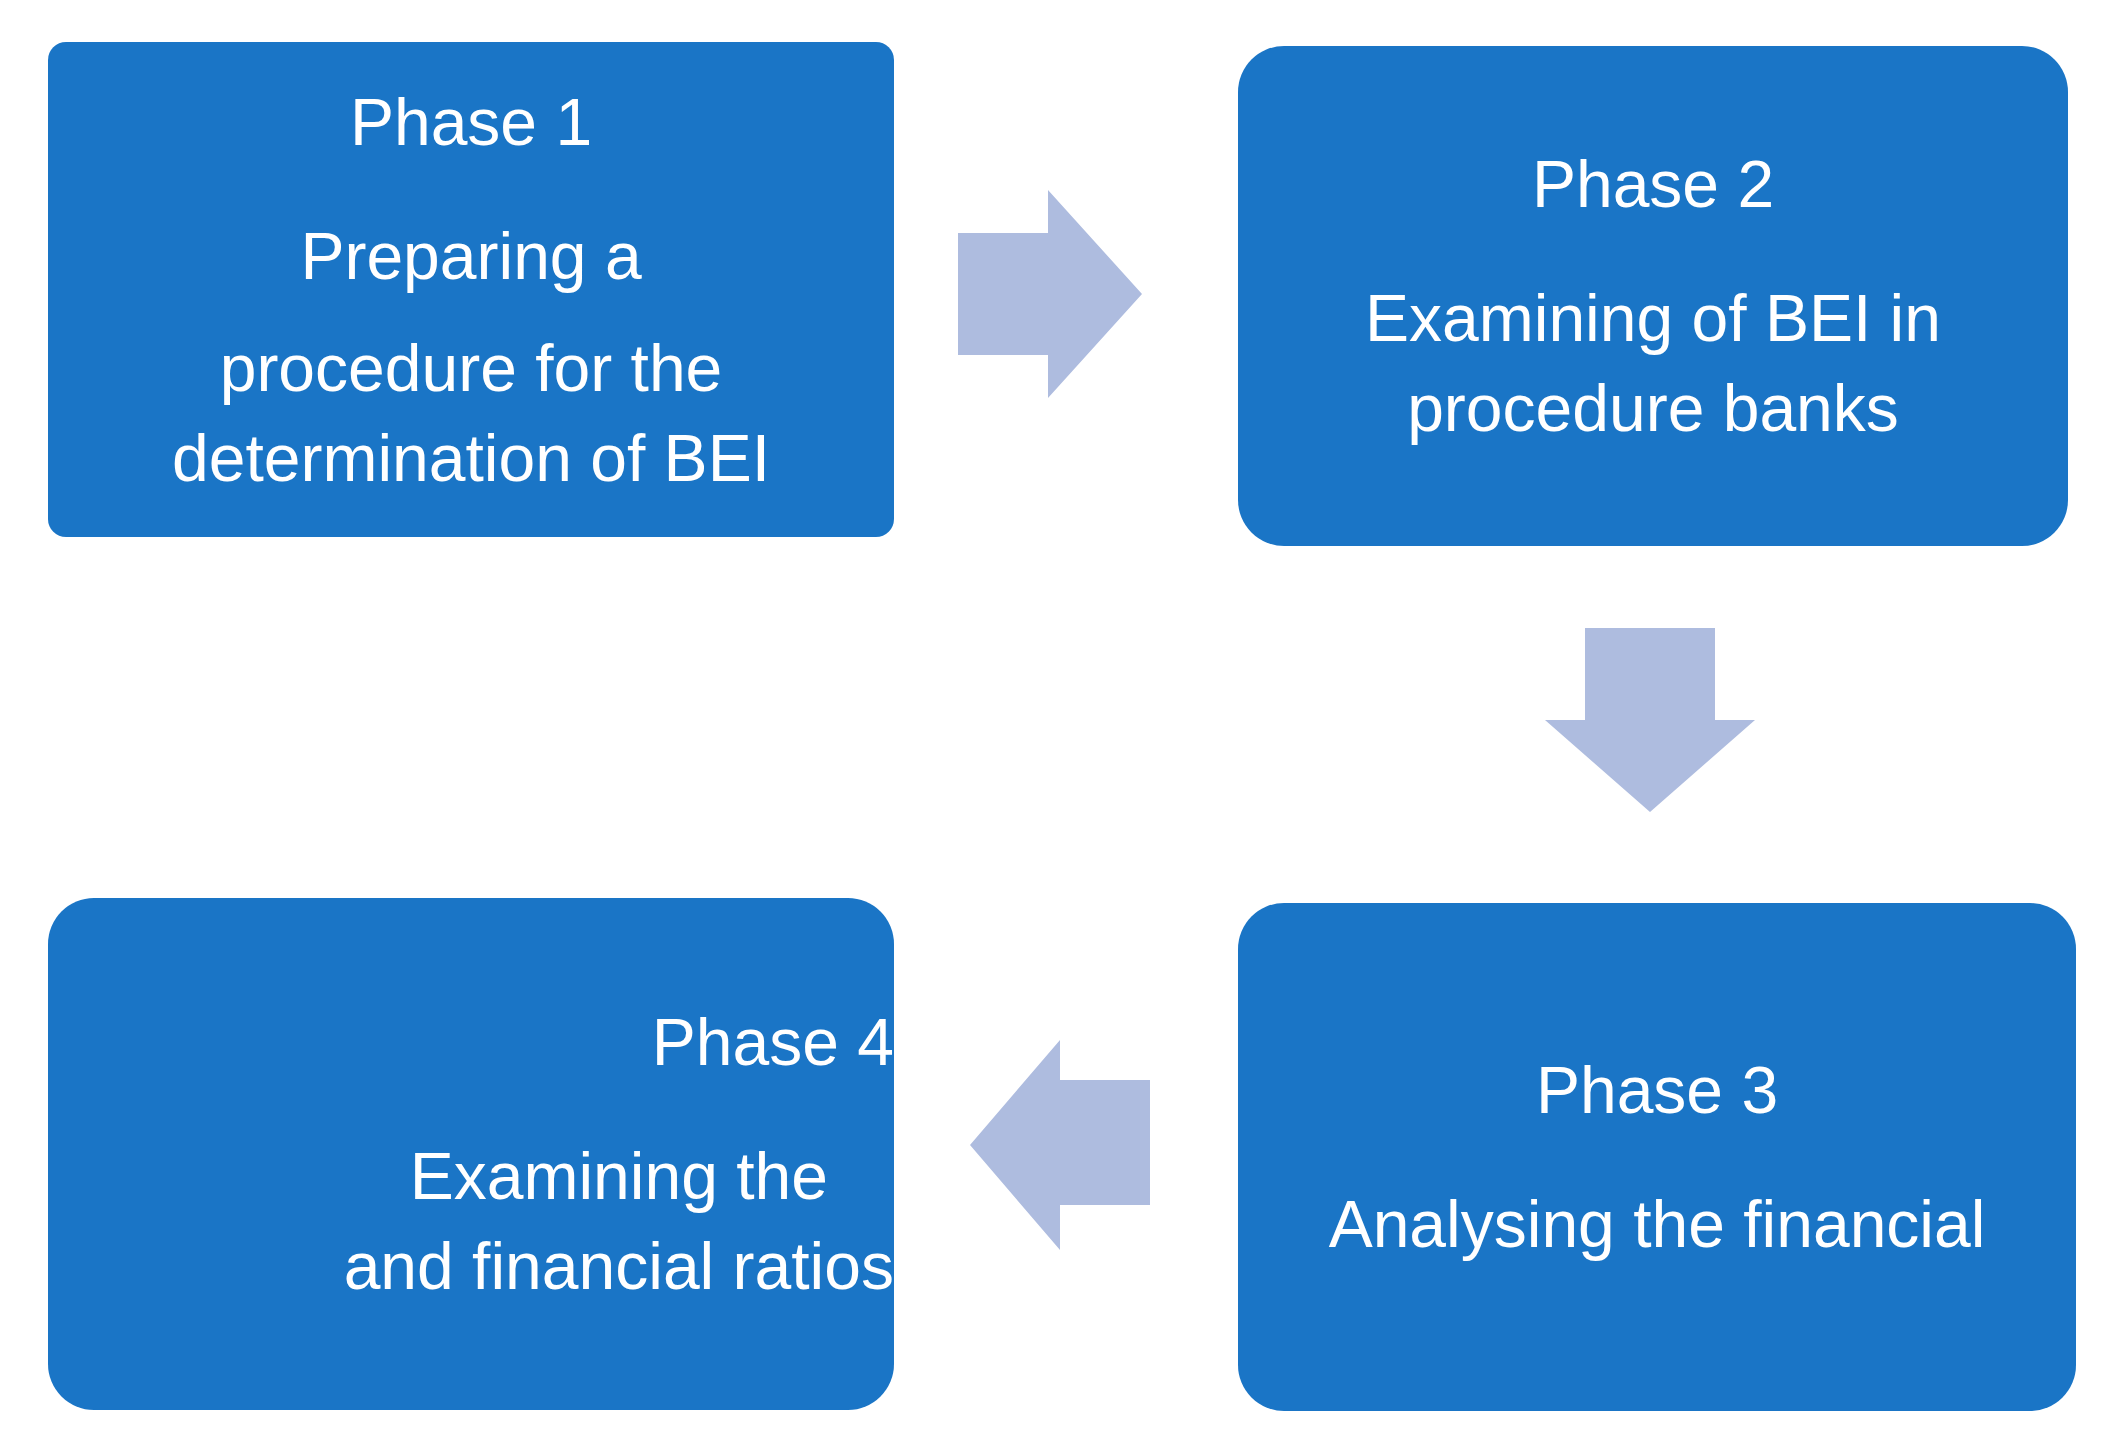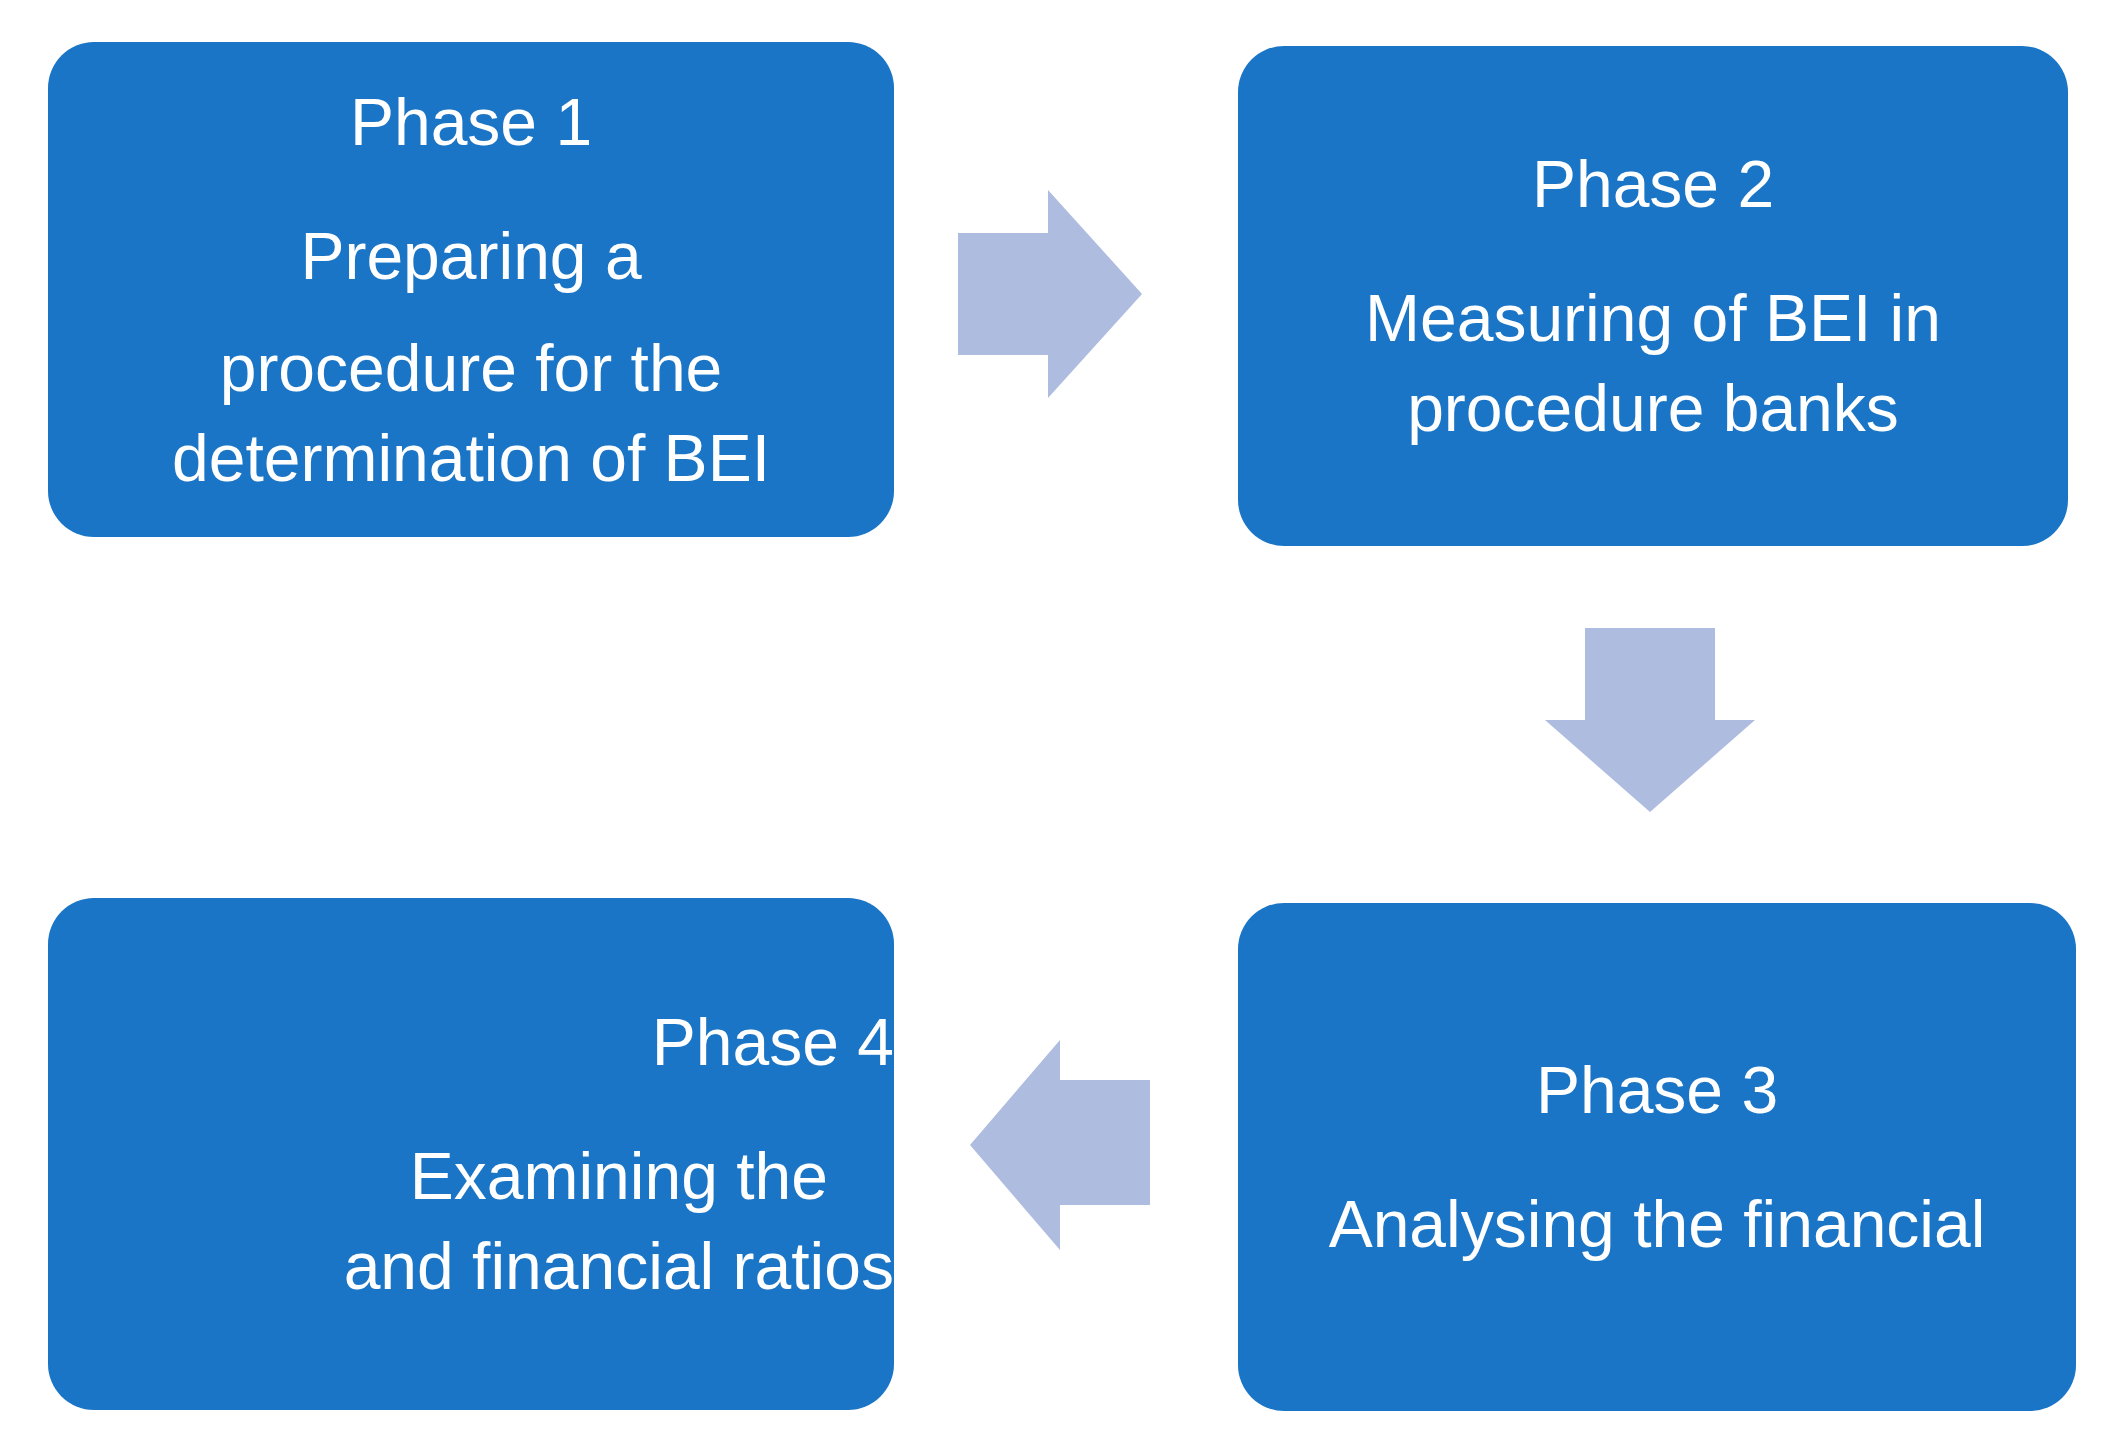--- a/index.html
+++ b/index.html
@@ -27,21 +27,21 @@
     text-align: center;
     font-size: 66px;
     line-height: 90px;
   }
   .box .title {
     margin: 0 0 22px 0;
   }
   .box .para {
     margin: 22px 0 0 0;
   }
-  .box1 { left: 48px;   top: 42px;  width: 846px; height: 495px; }
+  .box1 { left: 48px;   top: 42px;  width: 846px; height: 495px; border-radius: 18px; }
   .box2 { left: 1238px; top: 46px;  width: 830px; height: 500px; justify-content: center; }
   .box3 { left: 1238px; top: 903px; width: 838px; height: 508px; }
   .box4 { left: 48px;   top: 898px; width: 846px; height: 512px; align-items: flex-end; }
   .arrow { position: absolute; display: block; }
   .arrow-right { left: 958px;  top: 190px;  width: 184px; height: 208px; }
   .arrow-down  { left: 1545px; top: 628px;  width: 210px; height: 184px; }
   .arrow-left  { left: 970px;  top: 1040px; width: 180px; height: 210px; }
 </style>
 </head>
 <body>
@@ -59,21 +59,21 @@
     </div>
   </div>
 
   <svg class="arrow arrow-right" viewBox="0 0 184 208" xmlns="http://www.w3.org/2000/svg" aria-hidden="true">
     <polygon points="0,43 90,43 90,0 184,104 90,208 90,165 0,165" fill="#AEBCDF"></polygon>
   </svg>
 
   <div class="box box2">
     <div class="title">Phase 2</div>
     <div class="para">
-      <div>Measuring of BEI in</div>
+      <div>Examining of BEI in</div>
       <div>procedure banks</div>
     </div>
   </div>
 
   <svg class="arrow arrow-down" viewBox="0 0 210 184" xmlns="http://www.w3.org/2000/svg" aria-hidden="true">
     <polygon points="40,0 170,0 170,92 210,92 105,184 0,92 40,92" fill="#AEBCDF"></polygon>
   </svg>
 
   <div class="box box3">
     <div class="title">Phase 3</div>

